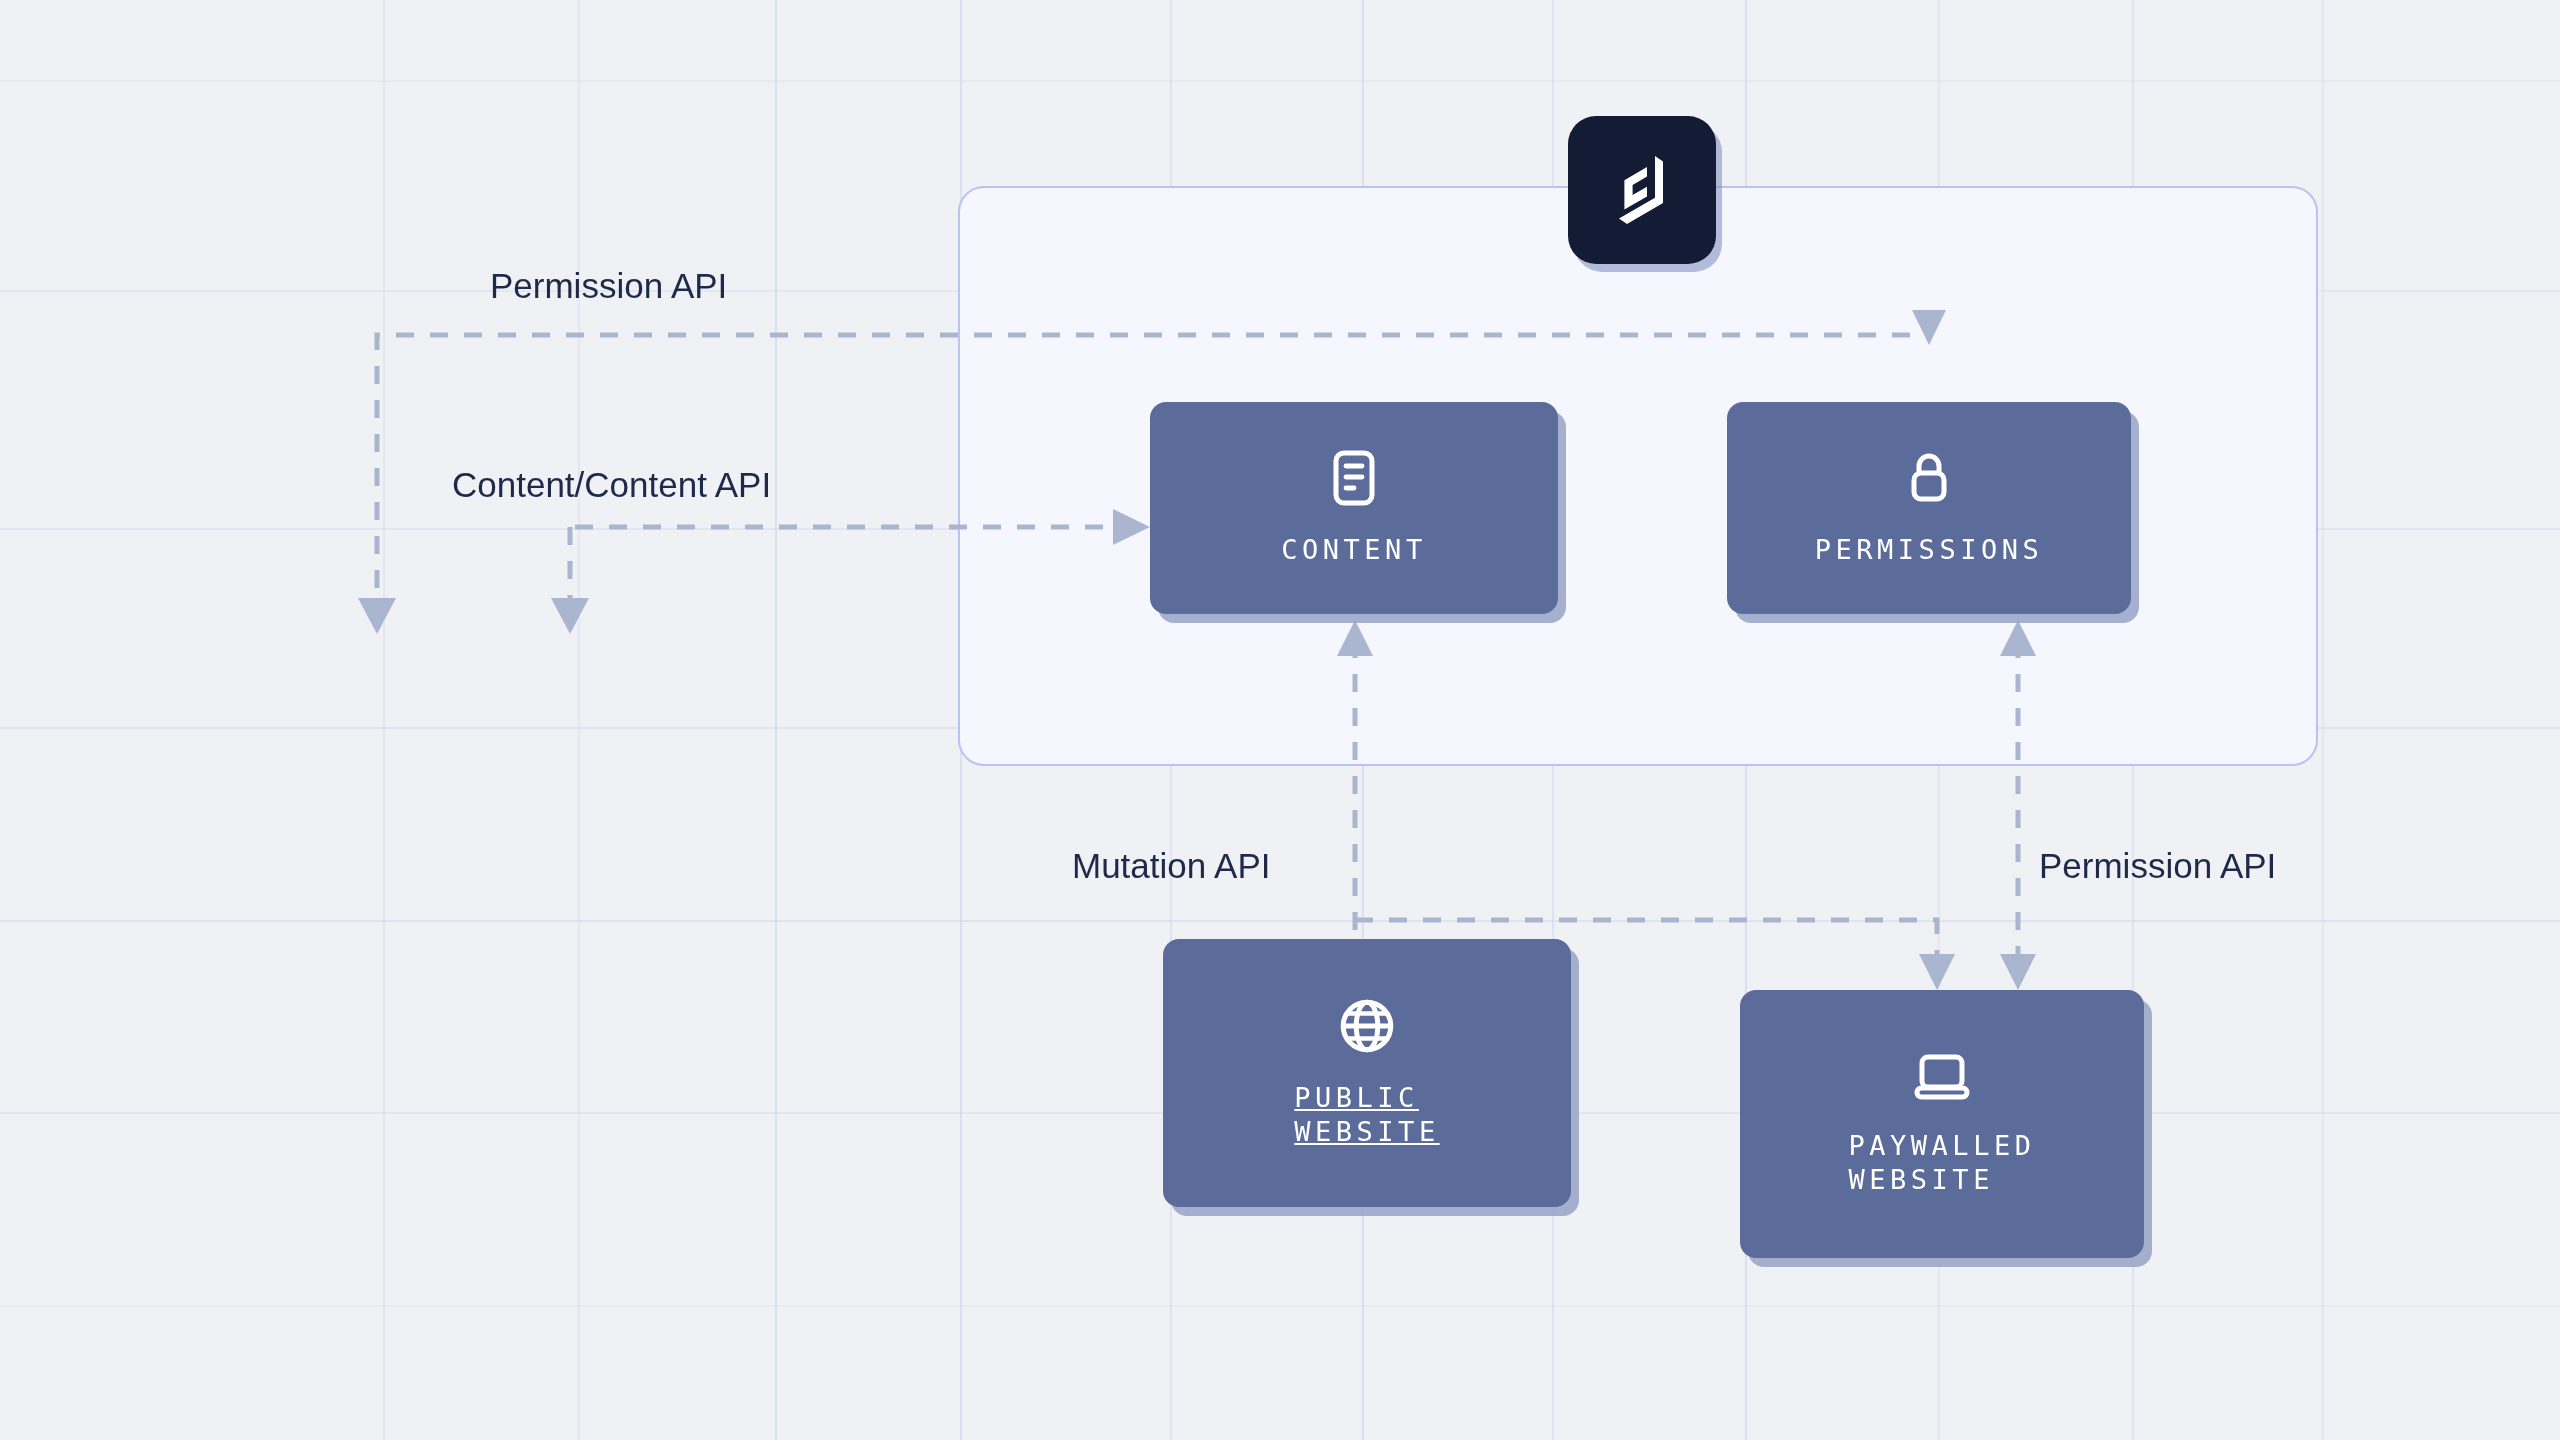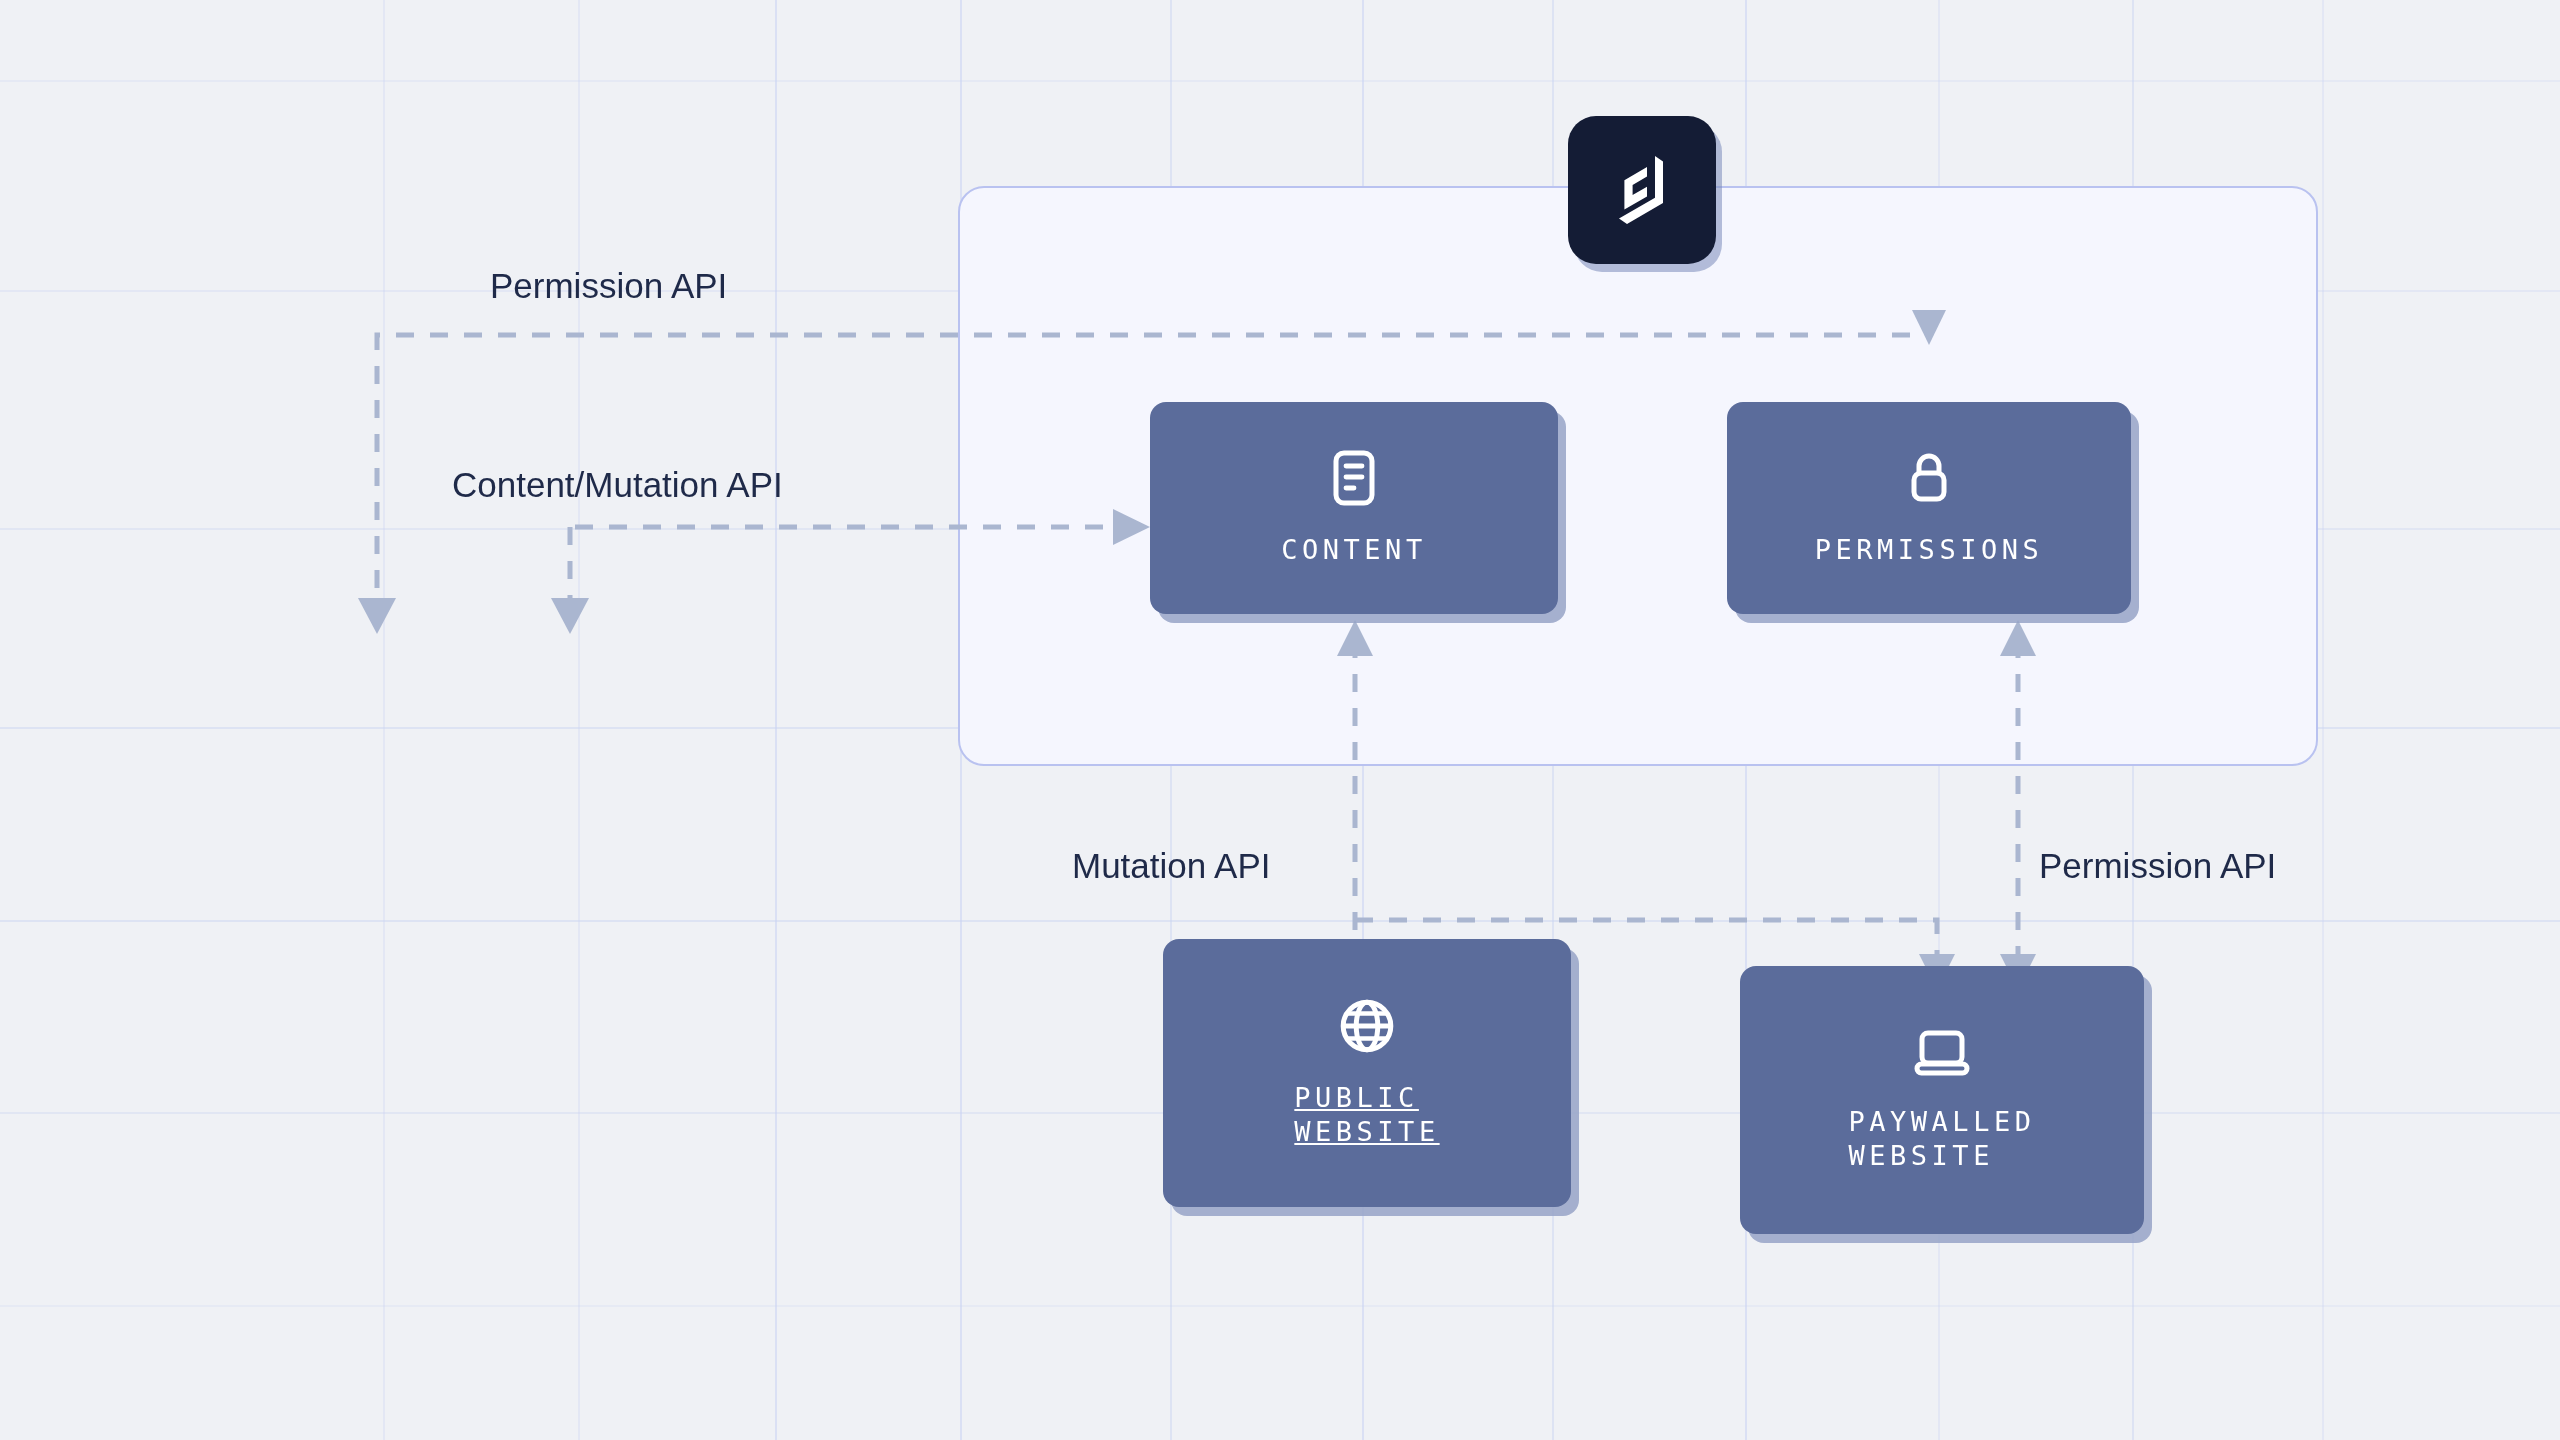--- a/index.html
+++ b/index.html
@@ -52,21 +52,21 @@
     font-family:"DejaVu Sans Mono","Liberation Mono",monospace;
     font-size:27px; font-weight:400;
     letter-spacing:4.5px; line-height:1.25;
     text-align:left; white-space:pre-line;
   }
 
   #node-creators-app{ left:232px; top:634px;  width:408px; height:264px; }
   #node-content     { left:1150px;top:402px;  width:408px; height:212px; }
   #node-permissions { left:1727px;top:402px;  width:404px; height:212px; }
   #node-public      { left:1163px;top:939px;  width:408px; height:268px;text-decoration:underline; }
-  #node-paywalled   { left:1740px;top:966px;  width:404px; height:268px; }
+  #node-paywalled   { left:1740px;top:990px;  width:404px; height:268px; }
 
   
   .edge-label{
     position:absolute;
     font-size:35px; color:#1f2a49;
     font-family:"Liberation Sans", sans-serif;
     white-space:nowrap;
   }
   #label-permission-api-top   { left:490px;  top:266px; }
   #label-content-mutation-api { left:452px;  top:465px; }
@@ -123,21 +123,21 @@
 
     <path class="conn" d="M1355,920 L1937,920 L1937,968"></path>
     <polygon class="arrow-head" points="1937,990 1919,954 1955,954"></polygon>
 
     <path class="conn" d="M2018,640 L2018,968"></path>
     <polygon class="arrow-head" points="2018,620 2000,656 2036,656"></polygon>
     <polygon class="arrow-head" points="2018,990 2000,954 2036,954"></polygon>
   </svg>
 
   <div class="edge-label" id="label-permission-api-top">Permission API</div>
-  <div class="edge-label" id="label-content-mutation-api">Content/Mutation API</div>
+  <div class="edge-label" id="label-content-mutation-api">Content/Content API</div>
   <div class="edge-label" id="label-content-api">Mutation API</div>
   <div class="edge-label" id="label-permission-api-bottom">Permission API</div>
 
 
   <div class="node" id="node-content">
     <span class="node-icon">
       <svg width="48" height="58" viewBox="0 0 24 29">
         <rect x="3" y="2" width="18" height="25" rx="4" fill="none" stroke="#fff" stroke-width="2.5"></rect>
         <line x1="8" y1="8.5" x2="16" y2="8.5" stroke="#fff" stroke-width="2.4" stroke-linecap="round"></line>
         <line x1="8" y1="14" x2="16" y2="14" stroke="#fff" stroke-width="2.4" stroke-linecap="round"></line>

